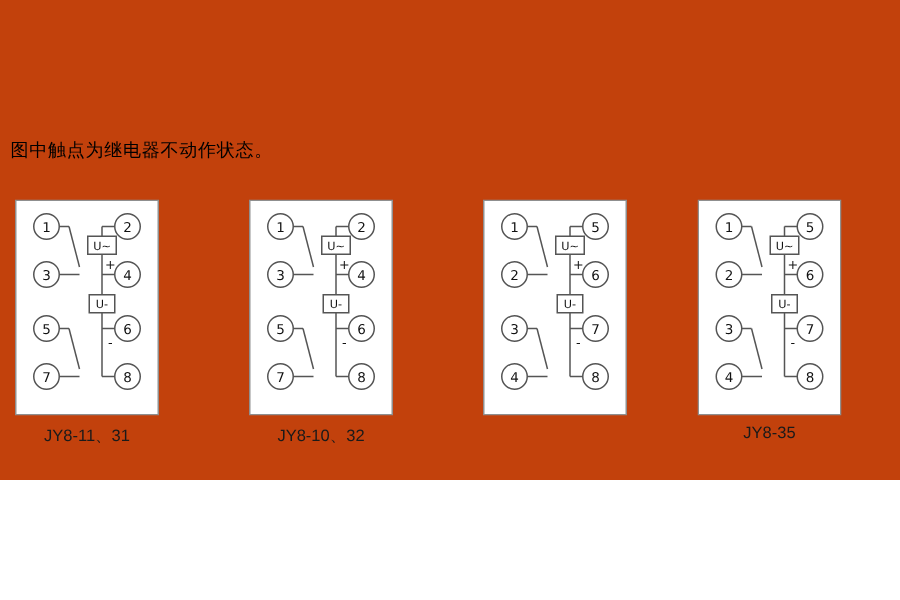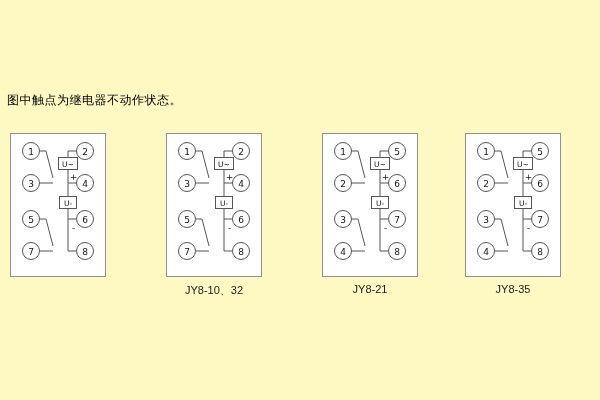--- a/index.html
+++ b/index.html
@@ -3,22 +3,22 @@
 <meta charset="utf-8">
 <style>
   * { margin: 0; padding: 0; box-sizing: border-box; }
   html, body {
     width: 600px; height: 400px;
     background: #ffffff;
     font-family: "Liberation Sans", sans-serif;
   }
   .stage {
     position: relative;
-    width: 600px; height: 400px;
-    background: #fef9c3;
+    width: 600px; height: 320px;
+    background: #c2410c;
     overflow: hidden;
   }
   .note {
     position: absolute;
     left: 7px; top: 92px;
     font-size: 12px;
     color: #000;
     letter-spacing: 0.5px;
   }
   .panel {
@@ -85,20 +85,21 @@
         <circle class="term" cx="75" cy="18" r="8.5"></circle>
         <text class="tnum" x="75" y="21.5">2</text>
         <circle class="term" cx="75" cy="50" r="8.5"></circle>
         <text class="tnum" x="75" y="53.5">4</text>
         <circle class="term" cx="75" cy="86" r="8.5"></circle>
         <text class="tnum" x="75" y="89.5">6</text>
         <circle class="term" cx="75" cy="118" r="8.5"></circle>
         <text class="tnum" x="75" y="121.5">8</text>
       </g>
     </svg>
+    <div class="caption">JY8-11、31</div>
   </div>
 
   <div class="panel" style="left:166px">
     <svg width="96" height="144" viewBox="0 0 96 144">
       <rect class="box" x="0.5" y="0.5" width="95" height="143"></rect>
       <g class="wire">
         <line x1="58" y1="18" x2="66.5" y2="18"></line>
         <line x1="58" y1="18" x2="58" y2="118"></line>
         <line x1="58" y1="50" x2="66.5" y2="50"></line>
         <line x1="58" y1="86" x2="66.5" y2="86"></line>
@@ -172,21 +173,20 @@
         <circle class="term" cx="75" cy="18" r="8.5"></circle>
         <text class="tnum" x="75" y="21.5">5</text>
         <circle class="term" cx="75" cy="50" r="8.5"></circle>
         <text class="tnum" x="75" y="53.5">6</text>
         <circle class="term" cx="75" cy="86" r="8.5"></circle>
         <text class="tnum" x="75" y="89.5">7</text>
         <circle class="term" cx="75" cy="118" r="8.5"></circle>
         <text class="tnum" x="75" y="121.5">8</text>
       </g>
     </svg>
-    <div class="caption">JY8-21</div>
   </div>
 
   <div class="panel" style="left:465px">
     <svg width="96" height="144" viewBox="0 0 96 144">
       <rect class="box" x="0.5" y="0.5" width="95" height="143"></rect>
       <g class="wire">
         <line x1="58" y1="18" x2="66.5" y2="18"></line>
         <line x1="58" y1="18" x2="58" y2="118"></line>
         <line x1="58" y1="50" x2="66.5" y2="50"></line>
         <line x1="58" y1="86" x2="66.5" y2="86"></line>

